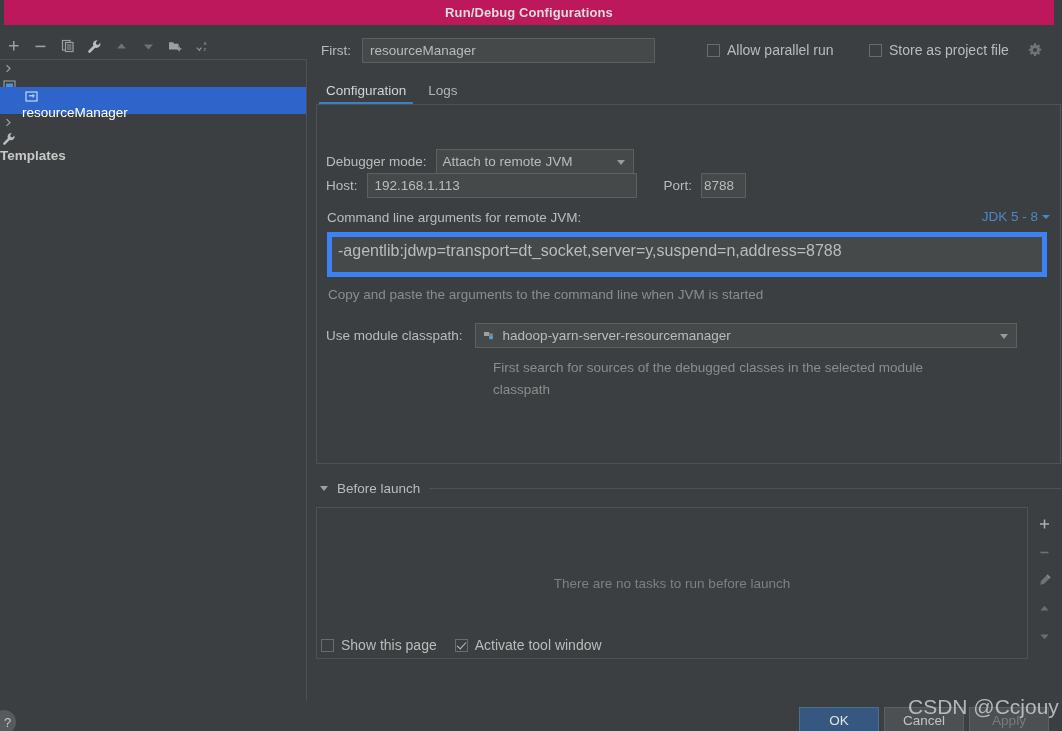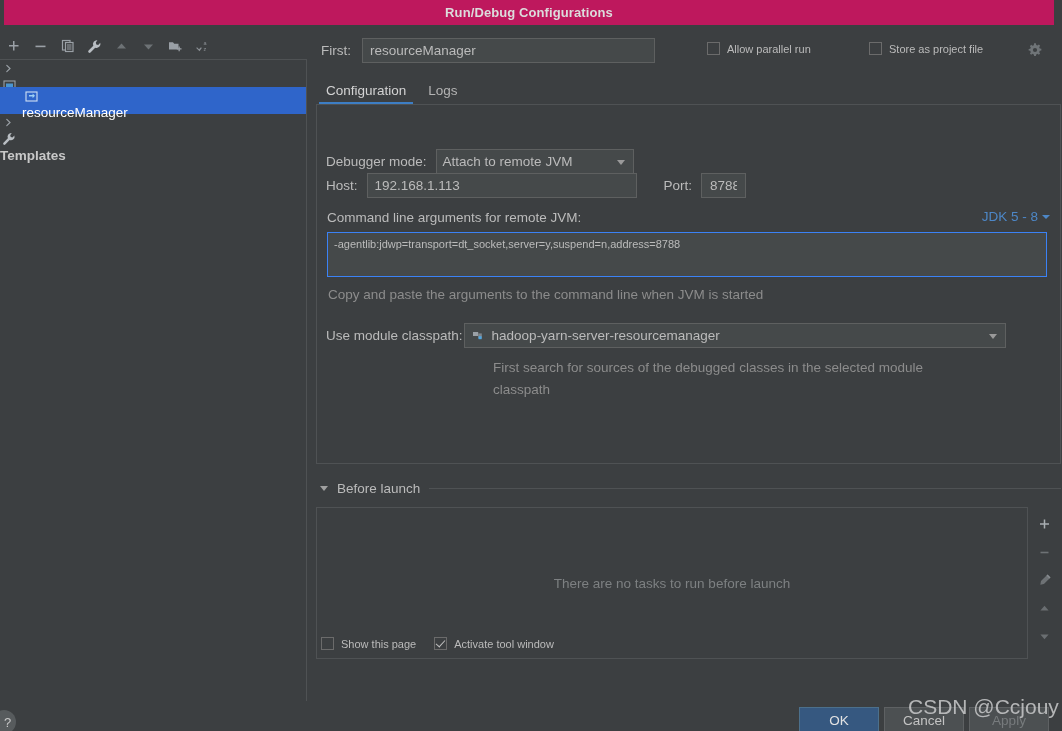--- a/index.html
+++ b/index.html
@@ -86,21 +86,21 @@
   .chkbox {
     width: 13px; height: 13px; border: 1px solid #6b6b6b;
     background: #3c3f41; display: inline-block; position: relative;
     flex: 0 0 13px;
   }
   .chkbox.checked::after {
     content: ""; position: absolute; left: 3px; top: 0px;
     width: 4px; height: 8px; border: solid #c0c0c0;
     border-width: 0 1.6px 1.6px 0; transform: rotate(42deg);
   }
-  .chk-label { margin-left: 7px; font-size: 11px; color: #bbbbbb; }
+  .chk-label { margin-left: 7px; font-size: 14px; color: #bbbbbb; }
 
   #allow-parallel { position: absolute; left: 400px; top: 17px; }
   #store-project { position: absolute; left: 562px; top: 17px; }
   #gear-btn { position: absolute; left: 720px; top: 17px; width: 16px; height: 16px; }
 
   
   #tabs {
     position: absolute; left: 8px; top: 49px; width: 740px; height: 30px;
     display: flex; align-items: flex-end;
   }
@@ -141,46 +141,46 @@
     margin-left: 9px; width: 270px; height: 25px;
     background: #45494a; border: 1px solid #5e6060;
     color: #bbbbbb; font-family: "Liberation Sans", sans-serif;
     font-size: 13.5px; padding: 0 7px; outline: none;
   }
   #port-label { margin-left: 27px; }
   #port-input {
     margin-left: 9px; width: 45px; height: 25px;
     background: #45494a; border: 1px solid #5e6060;
     color: #bbbbbb; font-family: "Liberation Sans", sans-serif;
-    font-size: 13.5px; padding: 0 8px; outline: none;
+    font-size: 13.5px; padding: 0 2px; outline: none;
   }
 
   #cmdargs-label { position: absolute; left: 10px; top: 105px; font-size: 13.5px; }
   #jdk-select {
     position: absolute; right: 10px; top: 104px;
     color: #4d87c7; font-size: 13.5px; display: flex; align-items: center; gap: 4px;
   }
   #jdk-select .chev {
     width: 0; height: 0; border-left: 4px solid transparent;
     border-right: 4px solid transparent; border-top: 4.5px solid #4d87c7;
   }
   #cmdargs-box {
     position: absolute; left: 10px; top: 127px; width: 720px; height: 45px;
-    background: #45494a; border: 1px solid #3b82f6;
-    color: #bbbbbb; font-size: 11px; padding: 5px 6px;
+    background: #45494a; border: 5px solid #3b82f6;
+    color: #bbbbbb; font-size: 16px; padding: 5px 6px;
     font-family: "Liberation Sans", sans-serif;
     white-space: nowrap; overflow: hidden;
   }
   #cmdargs-hint {
     position: absolute; left: 11px; top: 182px; font-size: 13.5px; color: #8c8c8c;
   }
 
   #modulecp-row { left: 9px; top: 218px; }
   #modulecp-select {
-    margin-left: 1px; width: 542px; height: 25px;
+    margin-left: 12px; width: 542px; height: 25px;
     background: #45494a; border: 1px solid #5e6060;
     display: flex; align-items: center; padding: 0 7px; position: relative;
     color: #bbbbbb; font-size: 13.5px; gap: 6px;
   }
   #modulecp-hint {
     position: absolute; left: 176px; top: 252px; width: 480px;
     font-size: 13.5px; color: #8c8c8c; line-height: 22px;
   }
 
   

